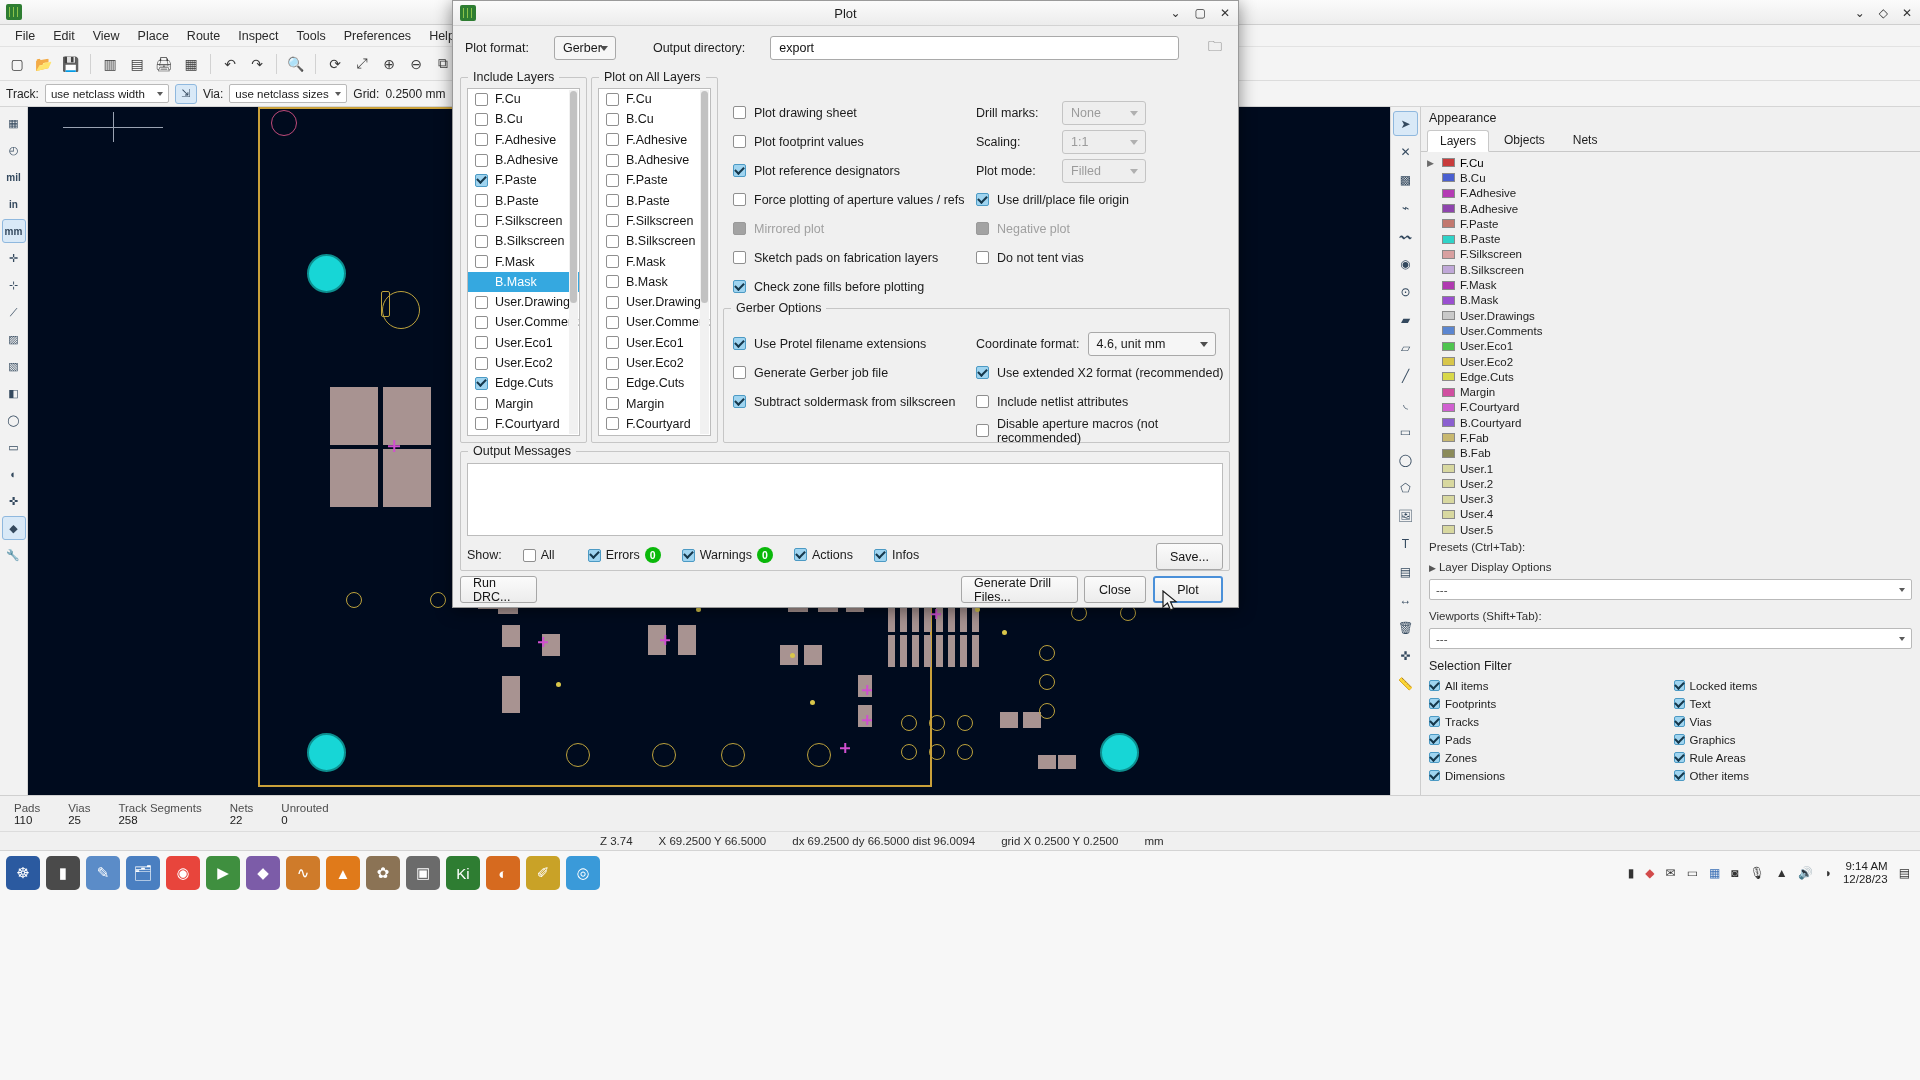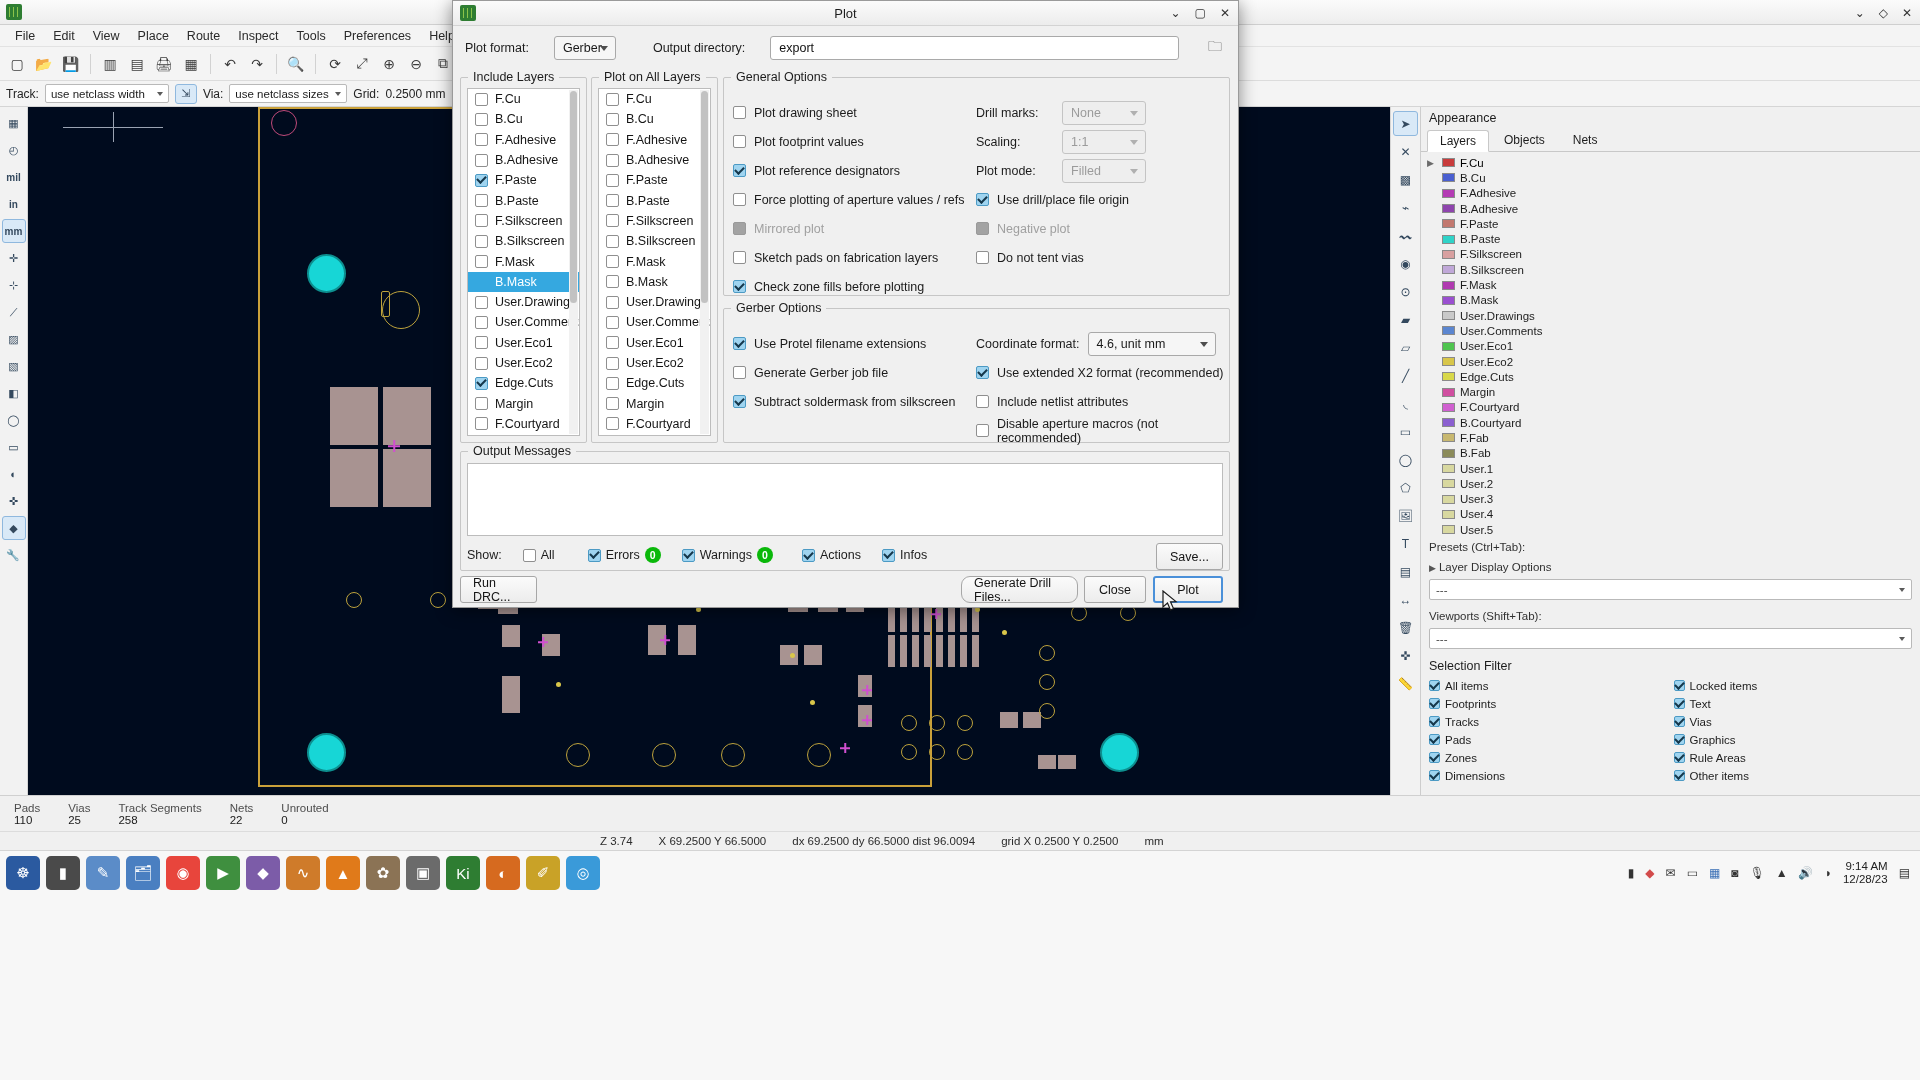--- a/index.html
+++ b/index.html
@@ -872,23 +872,20 @@
           <div class="lrow">
             <span class="cb"></span>
             <span>F.Courtyard</span>
           </div>
         </div>
       <div class="scroll">
         <div class="thumb" style="top:1px;height:212px;"></div>
       </div>
     </div>
 
-    <div class="group" style="left:270px;top:76px;width:507px;height:219px;">
-      <span class="glabel">General Options</span>
-    </div>
 
     <div style="position:absolute;left:280px;top:97px;width:260px;">
       <div class="optrow" style="height:29px">
         <span class="cb"></span>
         <span>Plot drawing sheet</span>
       </div>
       <div class="optrow" style="height:29px">
         <span class="cb"></span>
         <span>Plot footprint values</span>
       </div>
@@ -1000,33 +997,33 @@
       <span style="display:inline-flex;align-items:center;gap:5px;margin-left:28px">
         <span class="cb on"></span>
         <span>Errors</span>
         <span class="badge">0</span>
       </span>
       <span style="display:inline-flex;align-items:center;gap:5px;margin-left:16px">
         <span class="cb on"></span>
         <span>Warnings</span>
         <span class="badge">0</span>
       </span>
-      <span style="display:inline-flex;align-items:flex-end;gap:5px;margin-left:24px">
+      <span style="display:inline-flex;align-items:flex-start;gap:5px;margin-left:16px">
         <span class="cb on"></span>
         <span>Actions</span>
       </span>
       <span style="display:inline-flex;align-items:center;gap:5px;margin-left:16px">
         <span class="cb on"></span>
         <span>Infos</span>
       </span>
     </div>
     <div class="btn" style="position:absolute;left:703px;top:542px;width:67px;">Save...</div>
 
     <div class="btn" style="position:absolute;left:7px;top:575px;width:77px;">Run DRC...</div>
-    <div class="btn" style="position:absolute;left:508px;top:575px;width:117px;border-radius:9px;">Generate Drill Files...</div>
+    <div class="btn" style="position:absolute;left:508px;top:575px;width:117px;">Generate Drill Files...</div>
     <div class="btn" style="position:absolute;left:631px;top:575px;width:62px;">Close</div>
     <div class="btn primary" style="position:absolute;left:700px;top:575px;width:70px;">Plot</div>
   </div>
 
   <svg class="cursor-arrow" style="left:1162px;top:590px;width:18px;height:24px" viewBox="0 0 18 24">
     <path d="M1,1 L1,17 L5.5,13 L8.5,20 L11.5,18.6 L8.5,11.8 L14,11.6 Z" fill="#f4f4f4" stroke="#1a1a1a" stroke-width="1.2"></path>
   </svg>
 
 </div>
 

